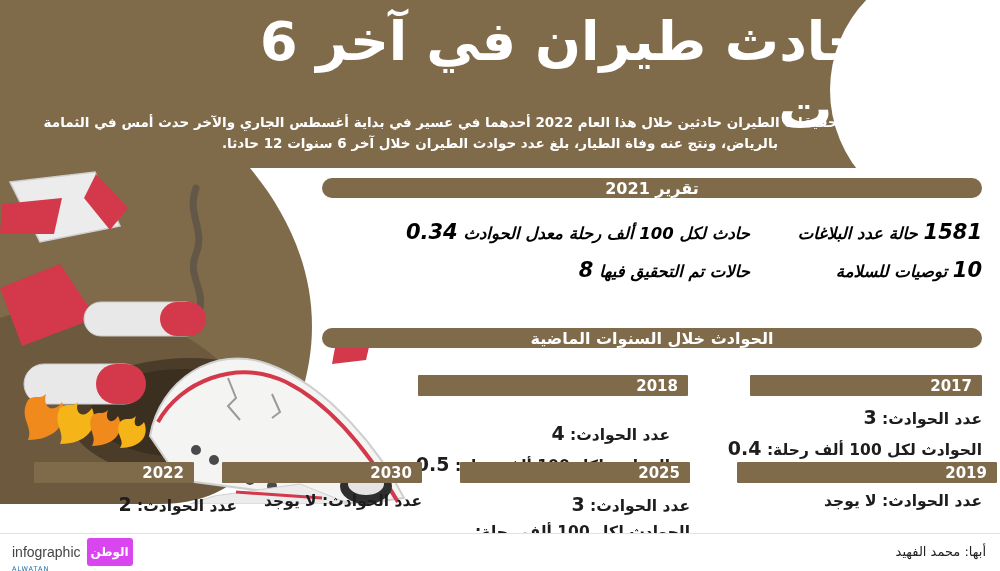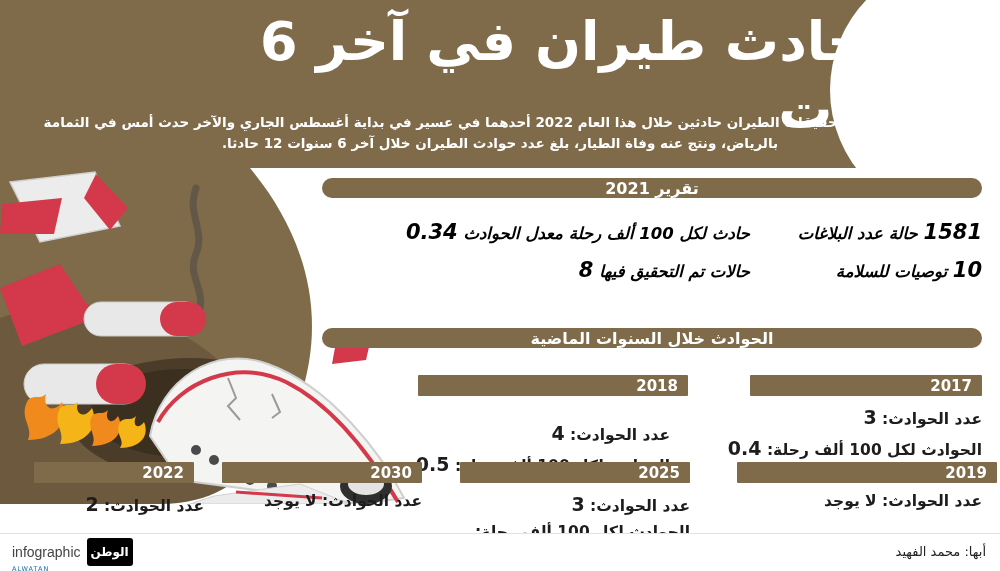--- a/index.html
+++ b/index.html
@@ -148,21 +148,21 @@
   }
   .logo-wrap {
     position: absolute;
     left: 12px; top: 4px;
     display: flex;
     align-items: center;
     gap: 6px;
   }
   .logo-mark {
     width: 46px; height: 28px;
-    background: #000000;
+    background: #d946ef;
     border-radius: 3px;
     color: #fff;
     font-size: 12px;
     font-weight: bold;
     display: flex;
     align-items: center;
     justify-content: center;
     direction: rtl;
   }
   .logo-text {
@@ -325,21 +325,21 @@
   <div class="year-tab" style="right:578px; top:462px; width:200px;">
     <span>2030</span>
   </div>
   <div class="year-body" style="right:578px; top:489px; width:200px;">
     <div>عدد الحوادث: لا يوجد</div>
   </div>
 
   <div class="year-tab" style="right:806px; top:462px; width:160px;">
     <span>2022</span>
   </div>
-  <div class="year-body" style="right:796px; top:489px; width:170px;">
+  <div class="year-body" style="right:763px; top:489px; width:170px;">
     <div>
       <span>عدد الحوادث:</span>
       <b>2</b>
     </div>
   </div>
 
   <div class="footer">
     <div class="footer-credit">أبها: محمد الفهيد</div>
     <div class="logo-wrap">
       <div class="logo-mark">الوطن</div>

